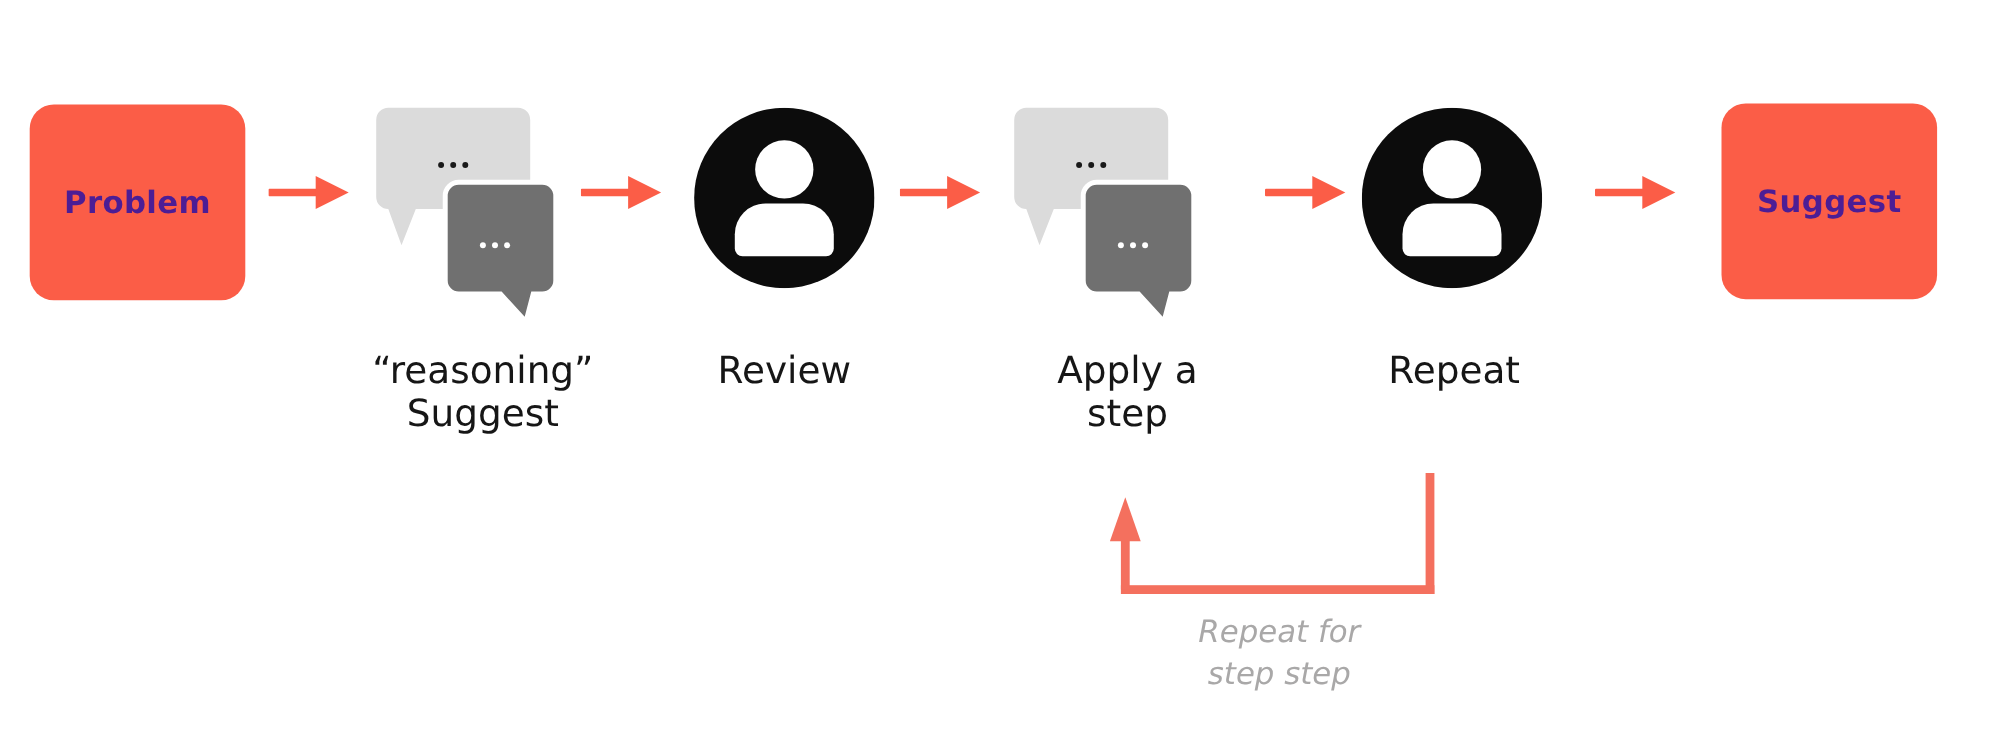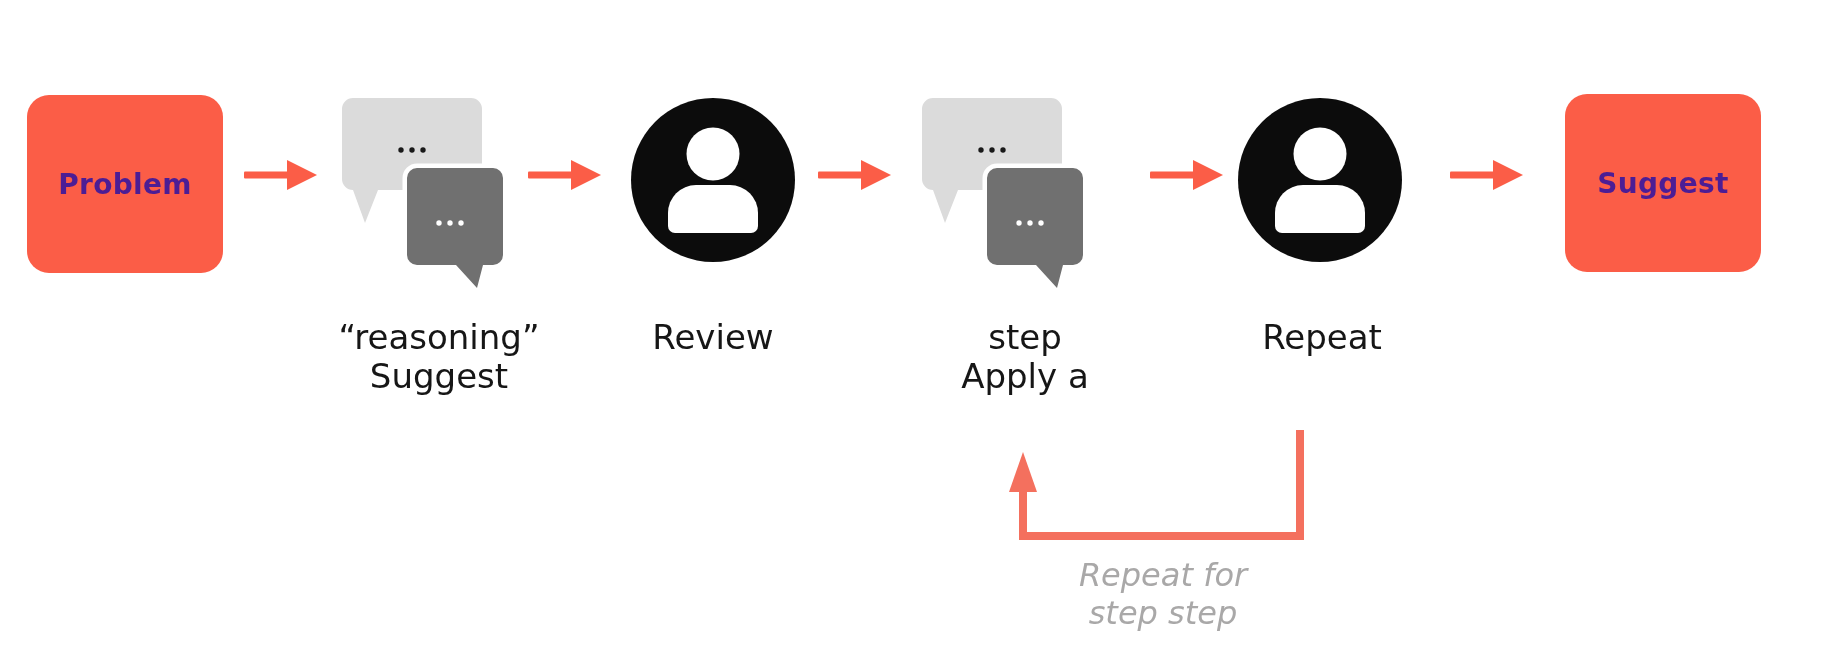--- a/index.html
+++ b/index.html
@@ -21,21 +21,21 @@
   .arrow{position:absolute;top:159px;}
   .icon{position:absolute;}
   .flow-label{
     position:absolute;top:318px;width:320px;
     text-align:center;color:#161616;
     font-size:34px;line-height:39px;
   }
   .loop-caption{
     position:absolute;left:993px;top:556px;width:340px;
     text-align:center;color:#A9A8A8;
-    font-style:italic;font-size:32px;line-height:38px;
+    font-style:italic;font-size:28px;line-height:38px;
   }
 </style>
 </head>
 <body>
 
 <div class="canvas">
 
   <div class="node-box" style="left:27px;top:95px;">
     <span>Problem</span>
   </div>
@@ -134,22 +134,22 @@
   <div class="flow-label" style="left:279px;">
     <div>“reasoning”</div>
     <div>Suggest</div>
   </div>
 
   <div class="flow-label" style="left:553px;">
     <div>Review</div>
   </div>
 
   <div class="flow-label" style="left:865px;">
+    <div>Apply a</div>
     <div>step</div>
-    <div>Apply a</div>
   </div>
 
   <div class="flow-label" style="left:1162px;">
     <div>Repeat</div>
   </div>
 
   <svg class="icon" style="left:1000px;top:425px;" width="320" height="125" viewBox="0 0 320 125">
     <g fill="#F4705E">
       <rect x="296" y="5" width="8" height="110"></rect>
       <rect x="19" y="107" width="285" height="8"></rect>

